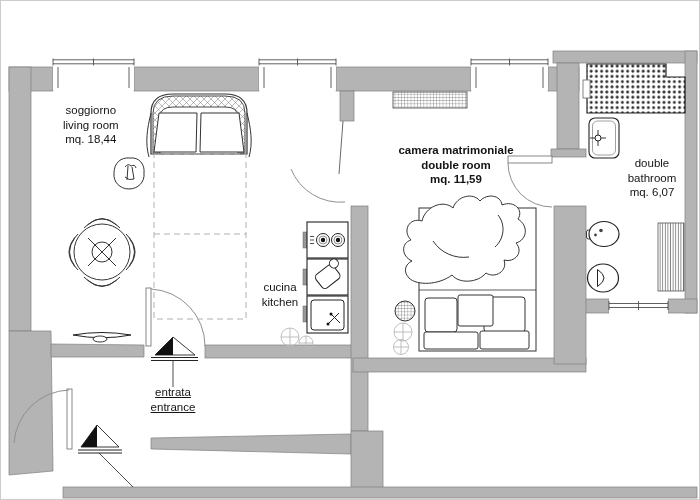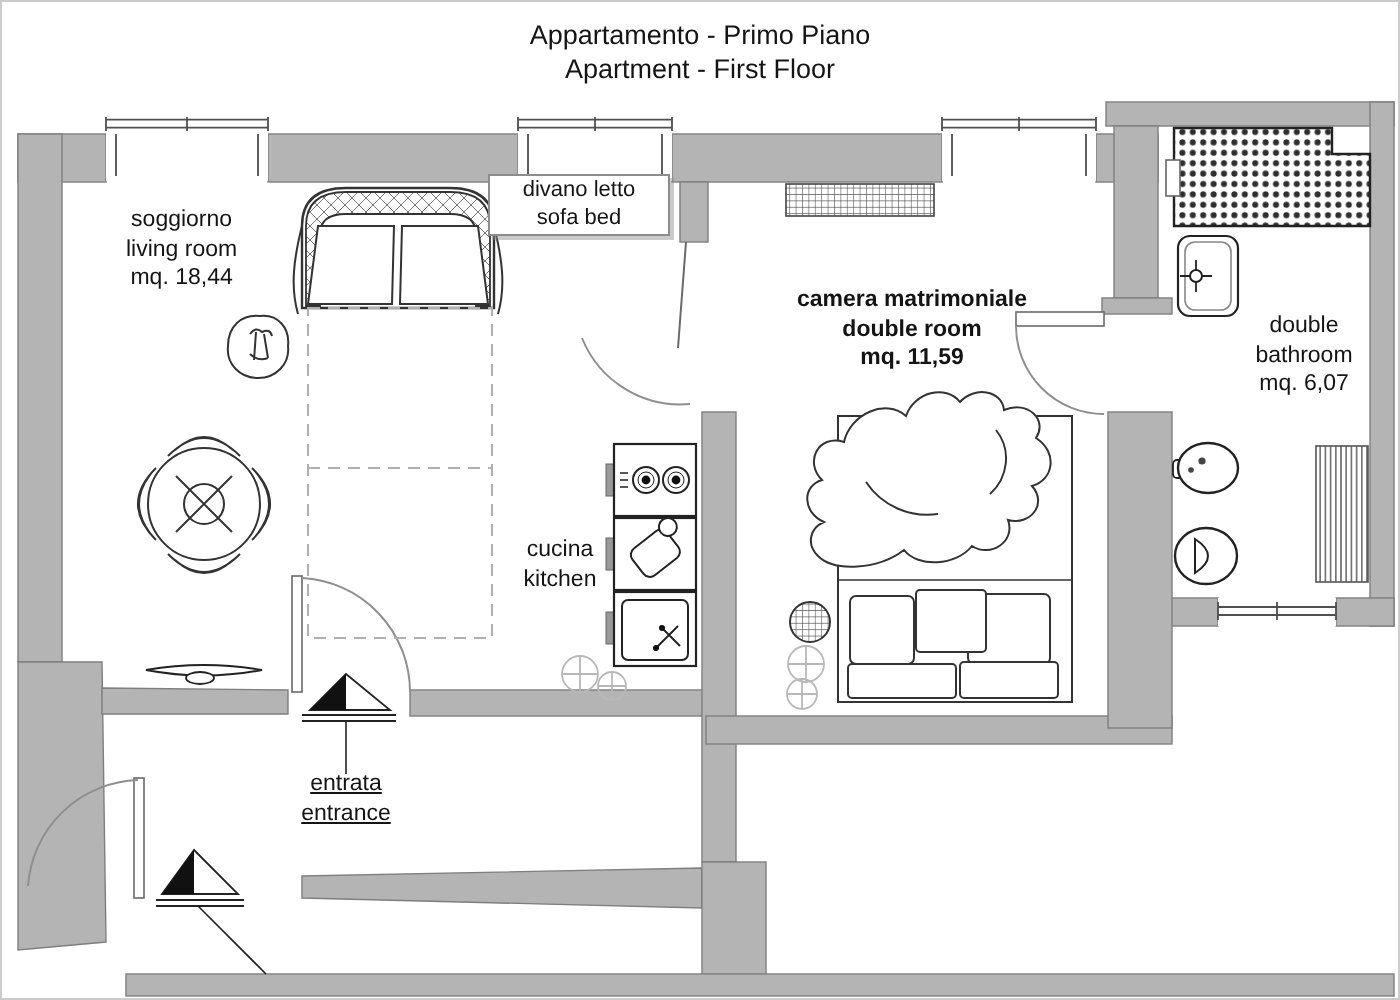--- a/index.html
+++ b/index.html
@@ -230,49 +230,41 @@
       <line x1="172" y1="360" x2="172" y2="386" stroke="#222" stroke-width="0.8"></line>
     </g>
     <g>
       <polygon points="96,424 80,446 118,446" fill="none" stroke="#222" stroke-width="0.9"></polygon>
       <polygon points="96,424 80,446 96,446" fill="#111"></polygon>
       <path d="M77,449 H121 M77,452 H121" stroke="#222" stroke-width="1"></path>
       <line x1="98" y1="452" x2="132" y2="486" stroke="#222" stroke-width="0.8"></line>
     </g>
   </svg>
 
-  <div class="title">
-    <span>Appartamento - Primo Piano</span>
-    <span>Apartment - First Floor</span>
-  </div>
 
   <div class="lbl left" style="left:62px;top:102px;text-align:center;">
     <span>soggiorno</span>
     <span>living room</span>
     <span>mq. 18,44</span>
   </div>
 
-  <div class="sofabox">
-    <span>divano letto</span>
-    <span>sofa bed</span>
-  </div>
 
   <div class="lbl" style="left:375px;top:142px;width:160px;font-weight:bold;">
     <span>camera matrimoniale</span>
     <span>double room</span>
     <span>mq. 11,59</span>
   </div>
 
   <div class="lbl" style="left:611px;top:155px;width:80px;">
     <span>double</span>
     <span>bathroom</span>
     <span>mq. 6,07</span>
   </div>
 
-  <div class="lbl" style="left:252px;top:267px;width:54px;text-align:center;">
+  <div class="lbl" style="left:252px;top:279px;width:54px;text-align:center;">
     <span>cucina</span>
     <span>kitchen</span>
   </div>
 
   <div class="lbl" style="left:132px;top:384px;width:80px;text-decoration:underline;">
     <span>entrata</span>
     <span>entrance</span>
   </div>
 
 </div>

